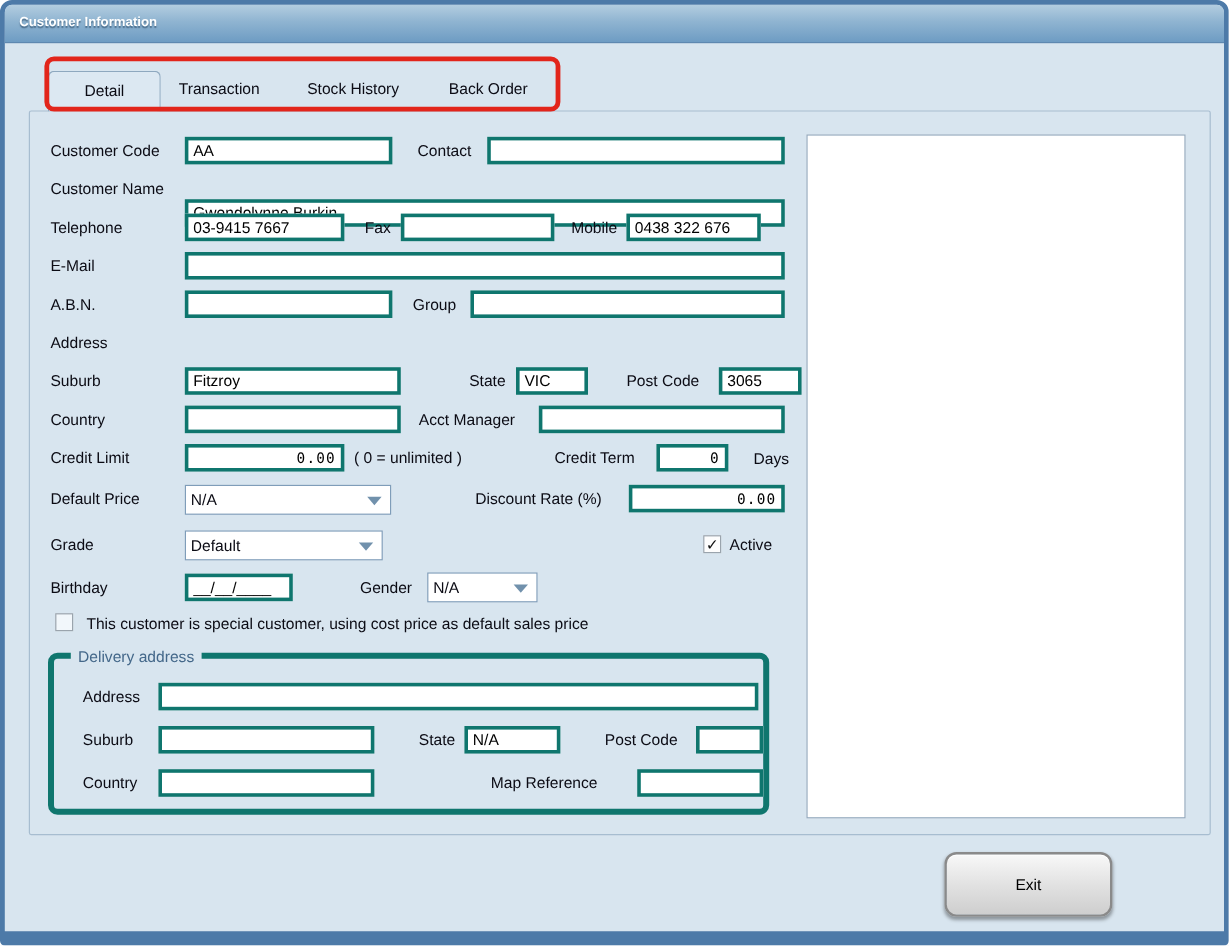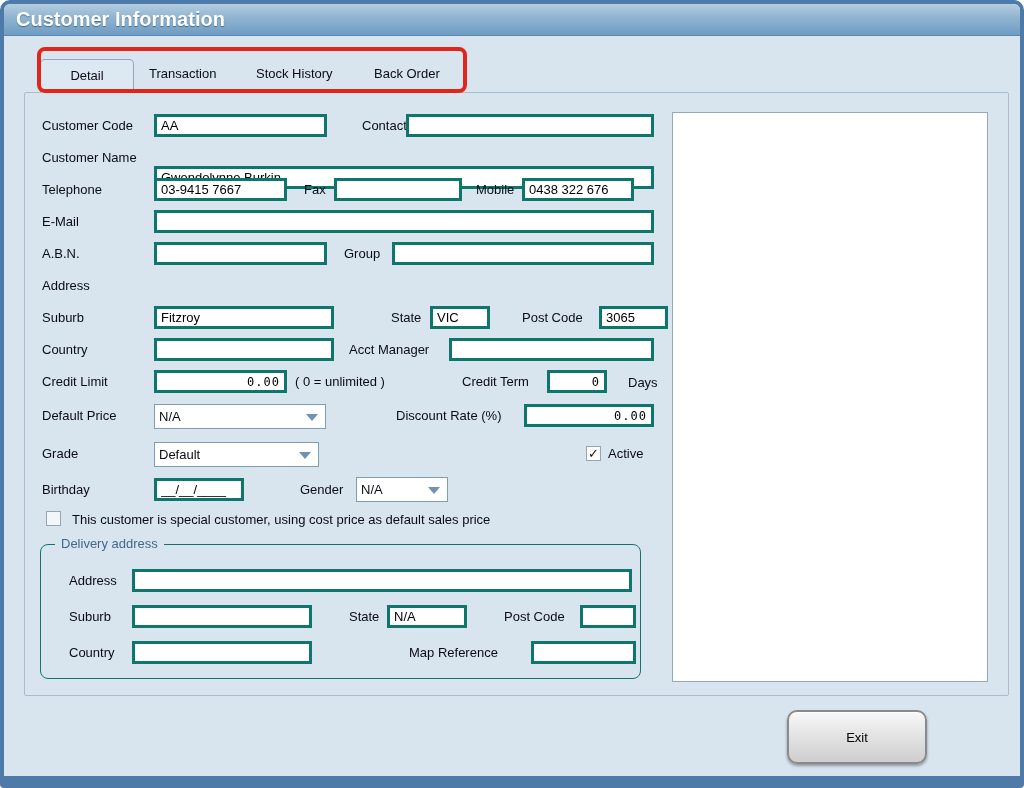--- a/index.html
+++ b/index.html
@@ -13,21 +13,21 @@
     font-family:"Liberation Sans","DejaVu Sans",sans-serif;
     font-size:13px;color:#0b0b14;
   }
   .titlebar{
     position:absolute;left:0;top:0;right:0;height:32px;
     background:linear-gradient(#b3cde0 0%,#8fb4d1 45%,#6e9cc3 100%);
     border-bottom:1px solid #5e88b0;
   }
   .titlebar .title{
     display:block;padding-left:12px;line-height:31px;
-    color:#ffffff;font-weight:bold;font-size:20px;
+    color:#ffffff;font-weight:bold;font-size:11px;
     text-shadow:0 1px 1px rgba(40,70,100,.65);
     white-space:nowrap;
   }
   .tabpanel{
     position:absolute;left:20px;top:88px;width:985px;height:604px;
     border:1px solid #a7bdd0;border-radius:2px;
   }
   .tab-active{
     position:absolute;left:36px;top:55px;width:94px;height:34px;
     background:#dce8f2;border:1px solid #8ea8bf;border-bottom:none;
@@ -55,21 +55,21 @@
     position:absolute;right:7px;top:9px;width:0;height:0;
     border-left:6px solid transparent;border-right:6px solid transparent;
     border-top:7px solid #7191ac;
   }
   .cb{
     position:absolute;width:15px;height:15px;background:#fdfdfd;border:1px solid #9aa4ad;
     text-align:center;line-height:14px;font-size:13px;font-weight:bold;color:#101010;cursor:default;
   }
   .groupbox{
     position:absolute;left:36px;top:540px;width:601px;height:135px;
-    border:1px solid #0f766e;border-radius:8px;
+    border:5px solid #0f766e;border-radius:8px;
   }
   .groupbox .legend{
     position:absolute;top:-9px;left:14px;padding:0 6px;background:#d8e5ef;
     color:#44688a;white-space:nowrap;
   }
   .photo{
     position:absolute;left:668px;top:108px;width:316px;height:570px;
     background:#ffffff;border:1px solid #93a9bd;
   }
   .exit-btn{
@@ -94,21 +94,21 @@
 
   <div class="tab-active">Detail</div>
   <span class="tab-label" style="left:145px;">Transaction</span>
   <span class="tab-label" style="left:252px;">Stock History</span>
   <span class="tab-label" style="left:370px;">Back Order</span>
 
   <div class="annotation"></div>
 
   <span class="lbl" style="left:38px;top:110px;">Customer Code</span>
   <input class="tb" style="left: 150px; top: 110px; width: 173px;" value="AA">
-  <span class="lbl" style="left:358px;top:110px;text-align:right;">Contact</span>
+  <span class="lbl" style="left:344px;top:110px;text-align:right;">Contact</span>
   <input class="tb" style="left: 402px; top: 110px; width: 248px;" value="">
 
   <span class="lbl" style="left:38px;top:142px;">Customer Name</span>
   <input class="tb" style="left: 150px; top: 142px; width: 500px; margin-top: 20px;" value="Gwendolynne Burkin">
 
   <span class="lbl" style="left:38px;top:174px;">Telephone</span>
   <input class="tb" style="left: 150px; top: 174px; width: 133px;" value="03-9415 7667">
   <span class="lbl" style="left:300px;top:174px;">Fax</span>
   <input class="tb" style="left: 330px; top: 174px; width: 128px;" value="">
   <span class="lbl" style="left:472px;top:174px;">Mobile</span>

